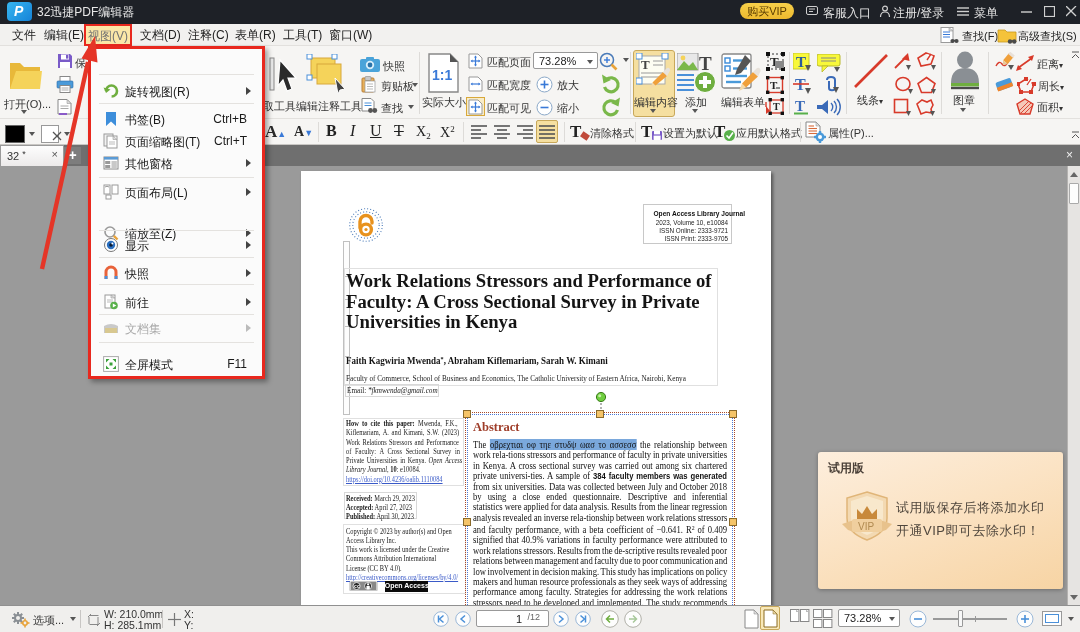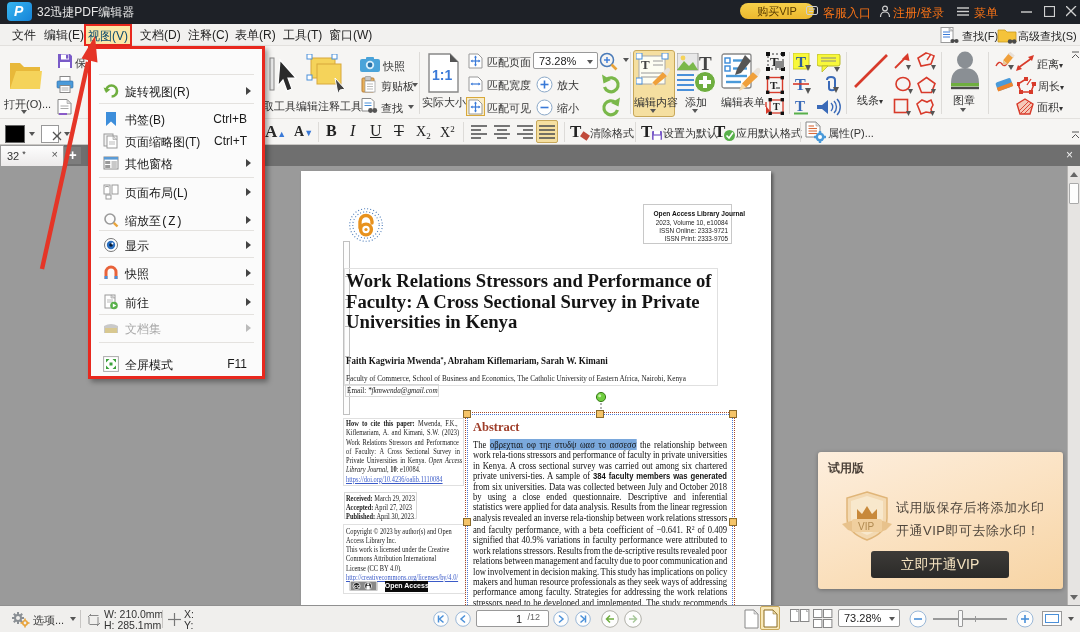--- a/index.html
+++ b/index.html
@@ -6,28 +6,28 @@
   html,body { width:1080px; height:632px; overflow:hidden; }
   body { font-family:"Liberation Sans", sans-serif; position:relative; background:#f5f4f2; }
   .abs { position:absolute; }
 
   
   #titlebar { position:absolute; left:0; top:0; width:1080px; height:24px; background:#1e2127; color:#d8d8d8; }
   #applogo { position:absolute; left:7px; top:2px; width:25px; height:19px; border-radius:4px;
     background:linear-gradient(135deg,#37b6f0,#1583d8); }
   #applogo:before { content:"P"; position:absolute; left:7px; top:1px; color:#fff; font-size:14px; font-weight:bold; font-style:italic; }
   #apptitle { position:absolute; left:37px; top:4px; font-size:12px; color:#e8e8e8; }
-  #vipbtn { position:absolute; left:740px; top:3px; width:74px; height:16px; background:linear-gradient(#f7d04a,#edb92e); border-radius:8px; color:#5a3c00; font-size:11px; text-align:center; line-height:16px; }
-  .tbtxt { position:absolute; top:5px; font-size:12px; color:#f97316; }
+  #vipbtn { position:absolute; left:740px; top:3px; width:54px; height:16px; background:linear-gradient(#f7d04a,#edb92e); border-radius:8px; color:#5a3c00; font-size:11px; text-align:center; line-height:16px; }
+  .tbtxt { position:absolute; top:5px; font-size:12px; color:#e5e5e5; }
 
   
   #menubar { position:absolute; left:0; top:24px; width:1080px; height:22px; background:#f2f1ef; border-bottom:1px solid #e2e0dd; }
   .mitem { position:absolute; top:3px; font-size:12px; color:#222; }
   #viewsel { position:absolute; left:84px; top:0px; width:48px; height:22px; background:#fbe7a8; border:2px solid #e8281e; }
-  #viewsel span { position:absolute; left:2px; top:2px; font-size:12px; color:#0c4a6e; white-space:nowrap; }
+  #viewsel span { position:absolute; left:2px; top:2px; font-size:12px; color:#737373; white-space:nowrap; }
 
   
   #toolbar { position:absolute; left:0; top:46px; width:1080px; height:99px; background:#f6f5f3; border-bottom:1px solid #c9c7c4; }
   .vsep { position:absolute; width:1px; background:#dddbd8; }
   .tlabel { position:absolute; font-size:11px; color:#333; white-space:nowrap; }
   .darr { position:absolute; width:0; height:0; border-left:3px solid transparent; border-right:3px solid transparent; border-top:4px solid #555; }
 
   
   #tabbar { position:absolute; left:0; top:145px; width:1080px; height:21px; background:#6f6f6f; }
   #tab1 { position:absolute; left:0; top:0; width:64px; height:21px; background:linear-gradient(#fdfdfd,#eceaea); border:1px solid #9a9a9a; border-bottom:none; }
@@ -751,21 +751,20 @@
     <path d="M25 2 L45 8 L45 28 C45 40 36 46 25 50 C14 46 5 40 5 28 L5 8 Z" fill="#f3d9b2" stroke="#e0b578" stroke-width="1.5"></path>
     <path d="M25 6 L41 11 L41 27 C41 37 33 42 25 45 C17 42 9 37 9 27 L9 11 Z" fill="#f8e8cc"></path>
     <path d="M15 30 L15 19 L20 24 L25 16 L30 24 L35 19 L35 30 Z" fill="#c8893a"></path>
     <path d="M0 34 L12 30 L12 42 L6 40 Z" fill="#e8c28c"></path>
     <path d="M50 34 L38 30 L38 42 L44 40 Z" fill="#e8c28c"></path>
     <rect x="10" y="29" width="30" height="13" rx="2" fill="#f0cf9e"></rect>
     <text x="16" y="40" font-size="10" fill="#b08a50" font-family="Liberation Sans">VIP</text>
   </svg>
   <div style="position:absolute;left:78px;top:47px;font-size:13px;color:#50473d;letter-spacing:0.5px;">试用版保存后将添加水印</div>
   <div style="position:absolute;left:78px;top:70px;font-size:13px;color:#50473d;letter-spacing:0.5px;">开通VIP即可去除水印！</div>
-  <div style="position:absolute;left:53px;top:99px;width:138px;height:27px;background:linear-gradient(#3d3b38,#2b2a28);border-radius:3px;color:#f5e3c0;font-size:14px;text-align:center;line-height:27px;">立即开通VIP</div>
 </div>
 
 <div id="statusbar"></div>
 <div id="statusitems">
 
   <svg class="abs" style="left:10px;top:611px;" width="20" height="17">
       <g fill="#8a8f94">
         <circle cx="8" cy="7" r="4"></circle>
         <g stroke="#8a8f94" stroke-width="2">
           <line x1="8" y1="1" x2="8" y2="13"></line>
@@ -925,21 +924,21 @@
   <div class="menuitem" style="top:131.8px;">
     <svg class="mi-icon" viewBox="0 0 16 16">
         <rect x="1" y="1" width="6" height="9" fill="#fff" stroke="#9a9a9a"></rect>
         <rect x="9" y="1" width="6" height="9" fill="#fff" stroke="#9a9a9a"></rect>
         <rect x="3" y="11" width="5" height="4" fill="#fff" stroke="#9a9a9a"></rect>
         <path d="M2 3 Q4 1.5 6 3" fill="none" stroke="#9a9a9a"></path>
       </svg>
     <span class="mi-text">页面布局(L)</span>
       <span class="mi-arr"></span>
   </div>
-  <div class="menuitem" style="top:160px;font-family:Liberation Mono, monospace;">
+  <div class="menuitem" style="top:173px;">
     <svg class="mi-icon" viewBox="0 0 16 16">
         <circle cx="7" cy="7" r="5" fill="none" stroke="#9a9a9a" stroke-width="1.6"></circle>
         <line x1="10.8" y1="10.8" x2="14.5" y2="14.5" stroke="#e8a33a" stroke-width="2.4"></line>
       </svg>
     <span class="mi-text">缩放至(Z)</span>
       <span class="mi-arr"></span>
   </div>
   <div class="msep" style="top:181px;"></div>
   <div class="menuitem" style="top:185px;">
     <svg class="mi-icon" viewBox="0 0 16 16">

